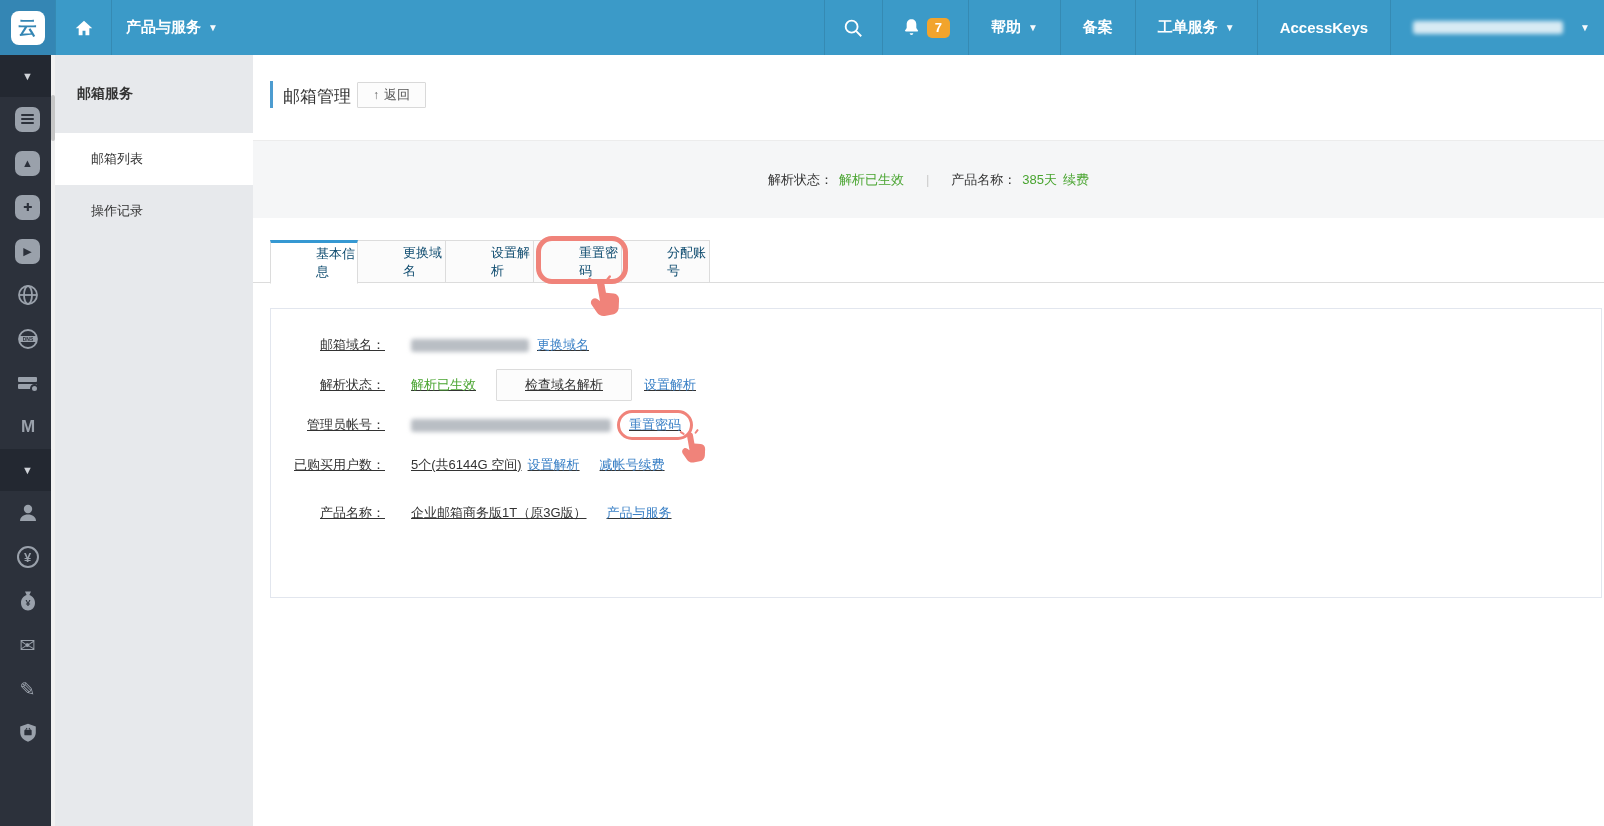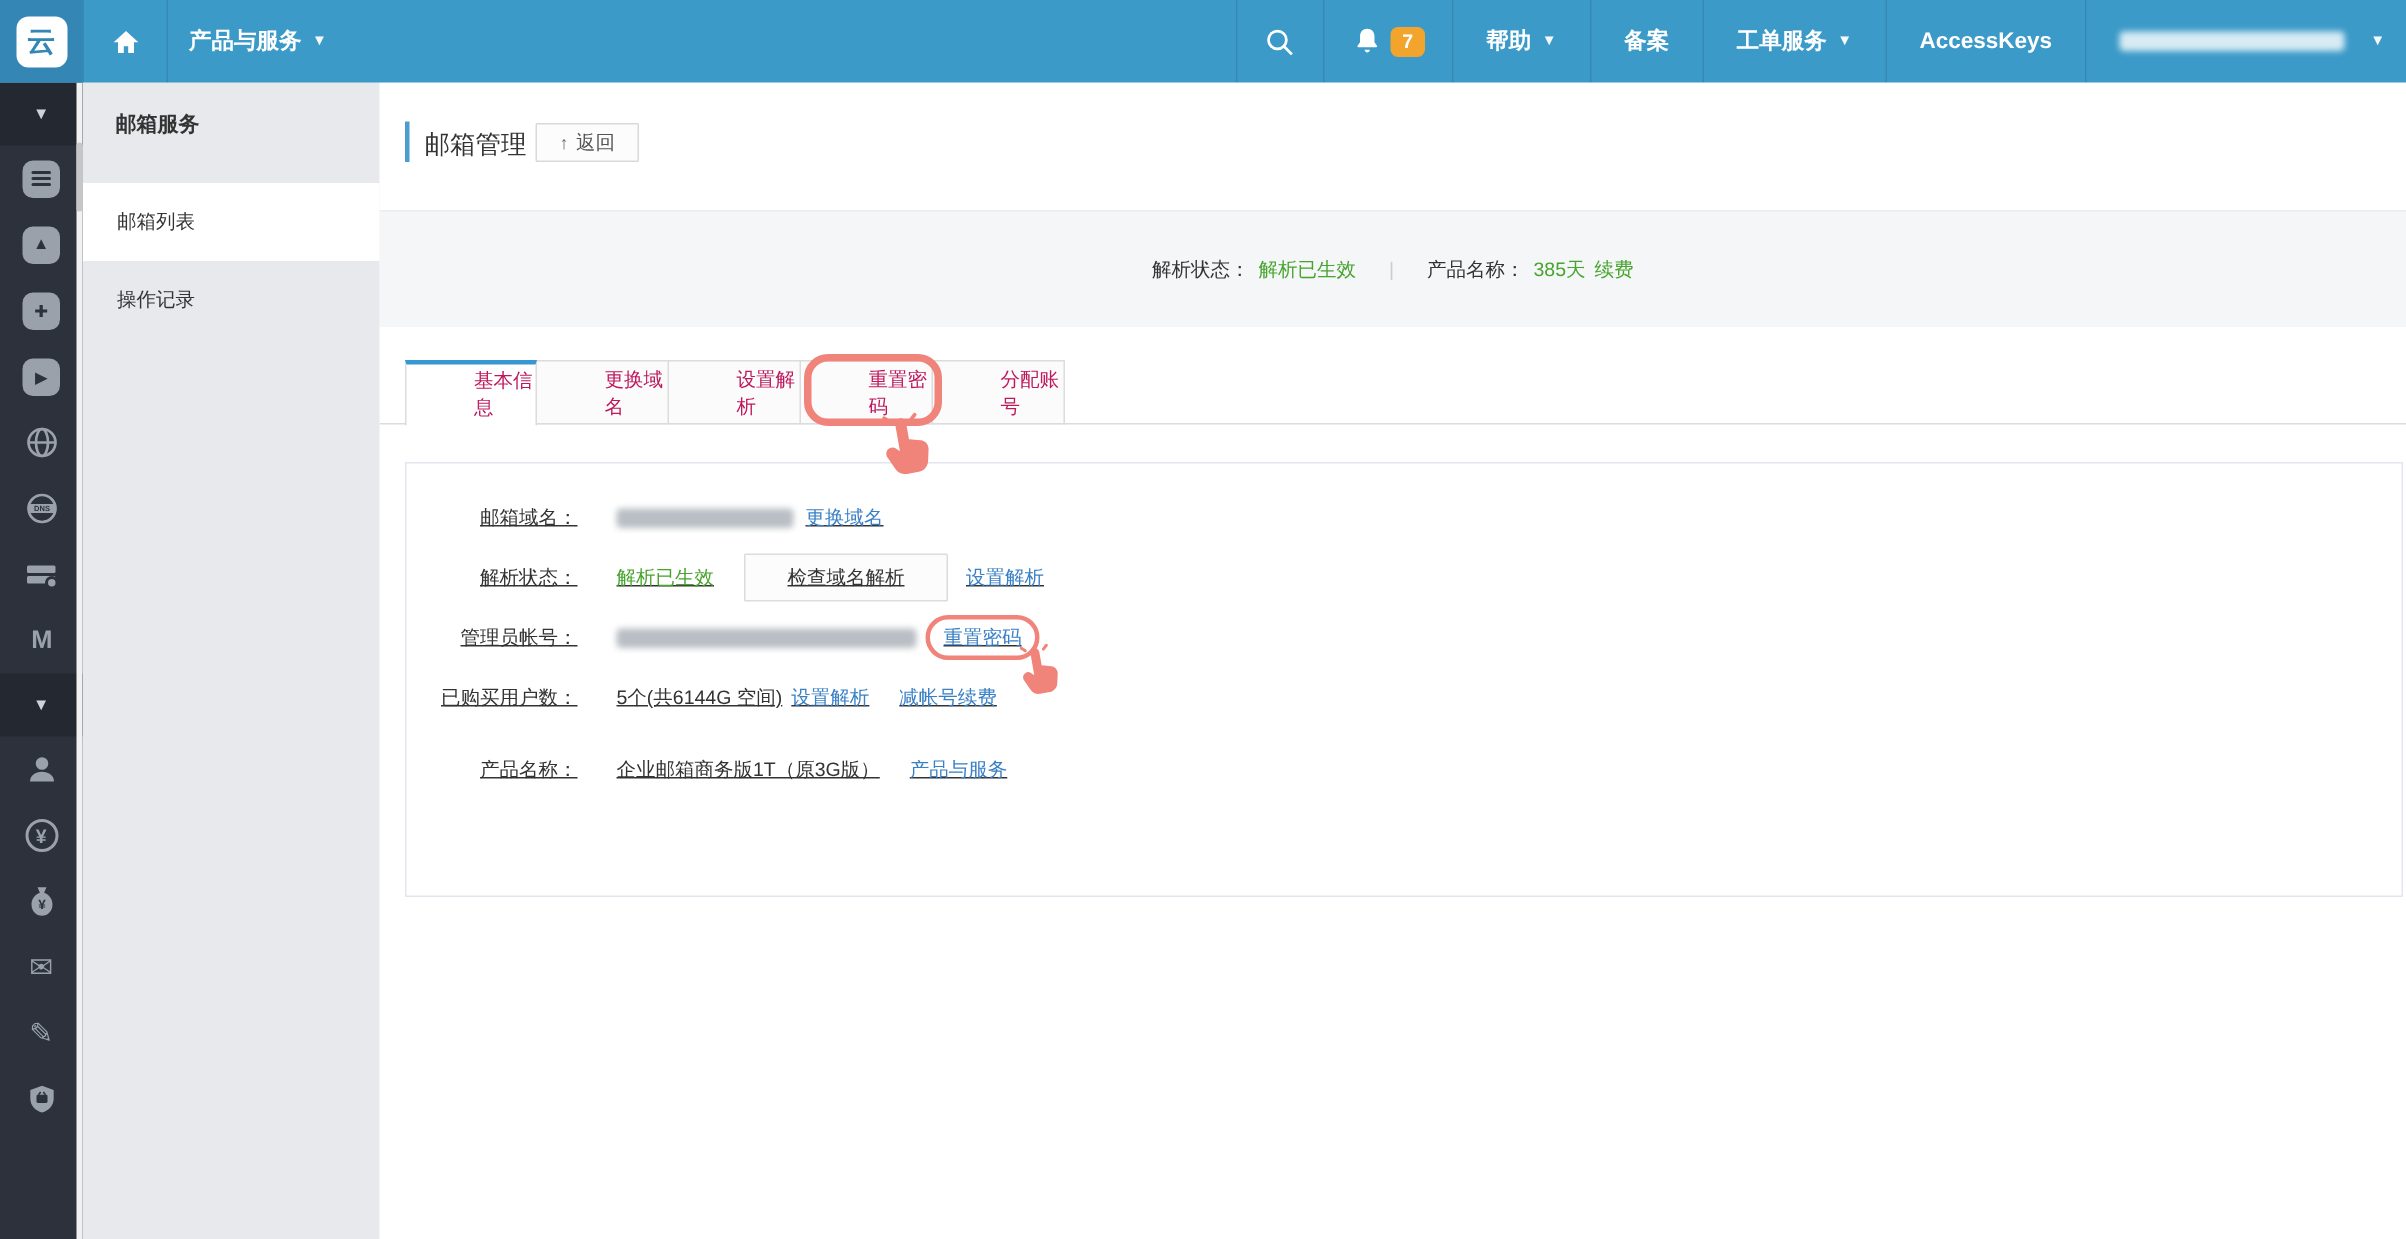--- a/index.html
+++ b/index.html
@@ -34,42 +34,42 @@
   .rsq { width:25px; height:25px; background:#9aa1ab; border-radius:7px; display:flex; flex-direction:column; align-items:center; justify-content:center; color:#2c313b; font-size:11px; font-weight:bold; gap:2px; }
   .rsq .bar { width:13px; height:2px; background:#2c313b; border-radius:1px; }
   .glyph18 { font-size:19px; line-height:1; }
   .mletter { font-size:17px; font-weight:bold; letter-spacing:-1px; }
   .yen-circle { width:22px; height:22px; border:2px solid #9aa1ab; border-radius:50%; display:flex; align-items:center; justify-content:center; font-size:13px; font-weight:bold; }
   .stack { display:flex; flex-direction:column; gap:2px; align-items:center; position:relative; }
   .stack .bar { width:19px; height:5px; background:#9aa1ab; border-radius:1px; }
   .stack .dot { position:absolute; right:-2px; bottom:-4px; width:9px; height:9px; border-radius:50%; background:#9aa1ab; border:2px solid #2c313b; }
 
   
-  .subnav { position:absolute; left:55px; top:44px; width:198px; bottom:0; background:#e7e9ec; z-index:10; }
+  .subnav { position:absolute; left:55px; top:55px; width:198px; bottom:0; background:#e7e9ec; z-index:10; }
   .subnav-header { height:78px; display:flex; align-items:center; padding-left:22px; font-size:14px; font-weight:bold; color:#333; }
-  .subnav-item { height:52px; display:flex; align-items:center; padding-left:23px; font-size:13px; color:#333; cursor:pointer; }
+  .subnav-item { height:52px; display:flex; align-items:center; padding-left:36px; font-size:13px; color:#333; cursor:pointer; }
   .subnav-item.active { background:#fff; }
 
   
   .main { position:absolute; left:253px; top:55px; right:0; bottom:0; background:#fff; }
 
   .title-row { position:relative; height:85px; }
   .title-accent { position:absolute; left:17px; top:26px; width:3px; height:27px; background:#4d9cd0; }
   .page-title { position:absolute; left:30px; top:30px; font-size:17px; color:#333; }
   .back-btn { position:absolute; left:104px; top:27px; height:26px; padding:0 15px; border:1px solid #d9d9d9; background:#fcfcfc; color:#555; font-size:13px; display:flex; align-items:center; gap:5px; cursor:pointer; border-radius:1px; }
   .up-glyph { font-size:12px; color:#666; }
 
   .notice-bar { position:relative; height:78px; background:#f5f6f7; border-top:1px solid #ececec; display:flex; align-items:center; justify-content:center; font-size:13px; gap:6px; }
   .green { color:#48a42f; }
   .blue-link { color:#3a80c6; cursor:pointer; text-decoration:none; }
   .pipe { color:#ccc; margin:0 16px; }
 
   .tabs-wrap { position:relative; margin-top:22px; }
   .tabs { display:flex; padding-left:17px; border-bottom:1px solid #dcdcdc; height:43px; }
-  .tab { width:88px; height:43px; display:flex; align-items:center; justify-content:center; font-size:13px; color:#be185d; background:#fbfbfb; border:1px solid #dcdcdc; border-left:none; cursor:pointer;padding-left:45px; }
+  .tab { width:88px; height:43px; display:flex; align-items:center; justify-content:center; font-size:13px; color:#0c4a6e; background:#fbfbfb; border:1px solid #dcdcdc; border-left:none; cursor:pointer;padding-left:45px; }
   .tab:first-child { border-left:1px solid #dcdcdc; }
   .tab.active { background:#fff; border-top:3px solid #3598d2; border-bottom:1px solid #fff; margin-bottom:-1px; height:44px; }
 
   .tab-annotation { position:absolute; left:283px; top:-4px; width:92px; height:48px; border:5px solid #f0837a; border-radius:16px; pointer-events:none; z-index:5; }
   .hand { position:absolute; pointer-events:none; z-index:6; }
 
   .panel { margin:25px 2px 0 17px; border:1px solid #e2e6ee; background:#fff; height:290px; padding-top:16px; }
   .prow { height:40px; display:flex; align-items:center;text-decoration:underline; }
   .prow-label { width:114px; text-align:right; color:#333; flex:none; }
   .prow-body { display:flex; align-items:center; margin-left:26px; }

